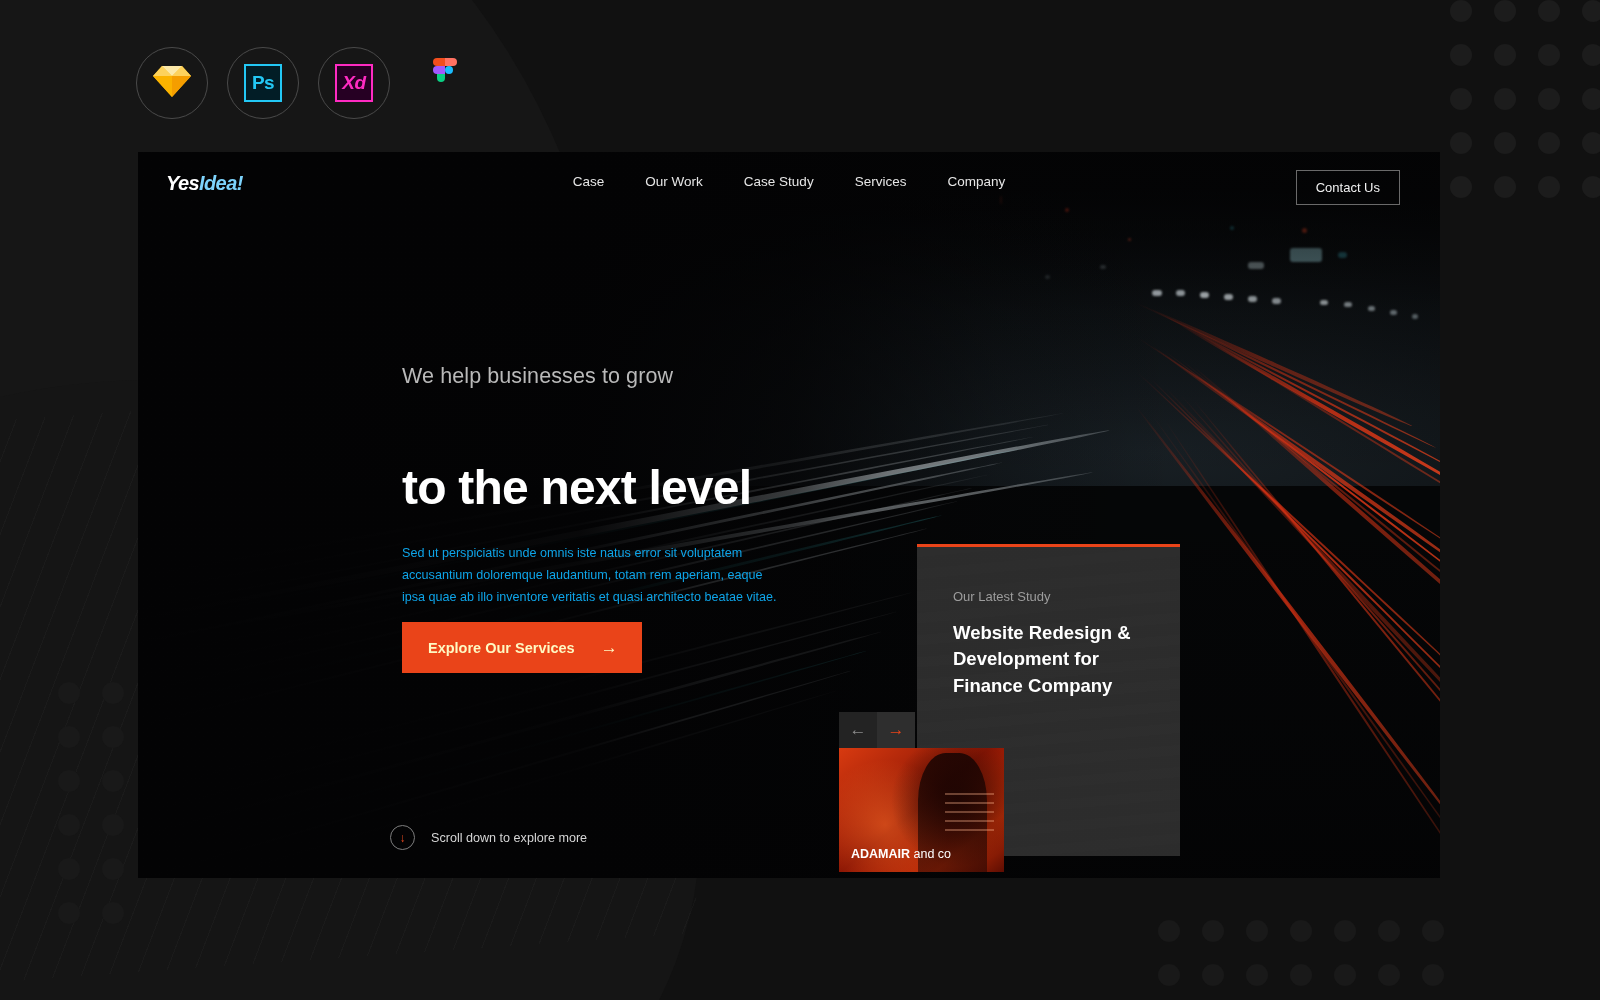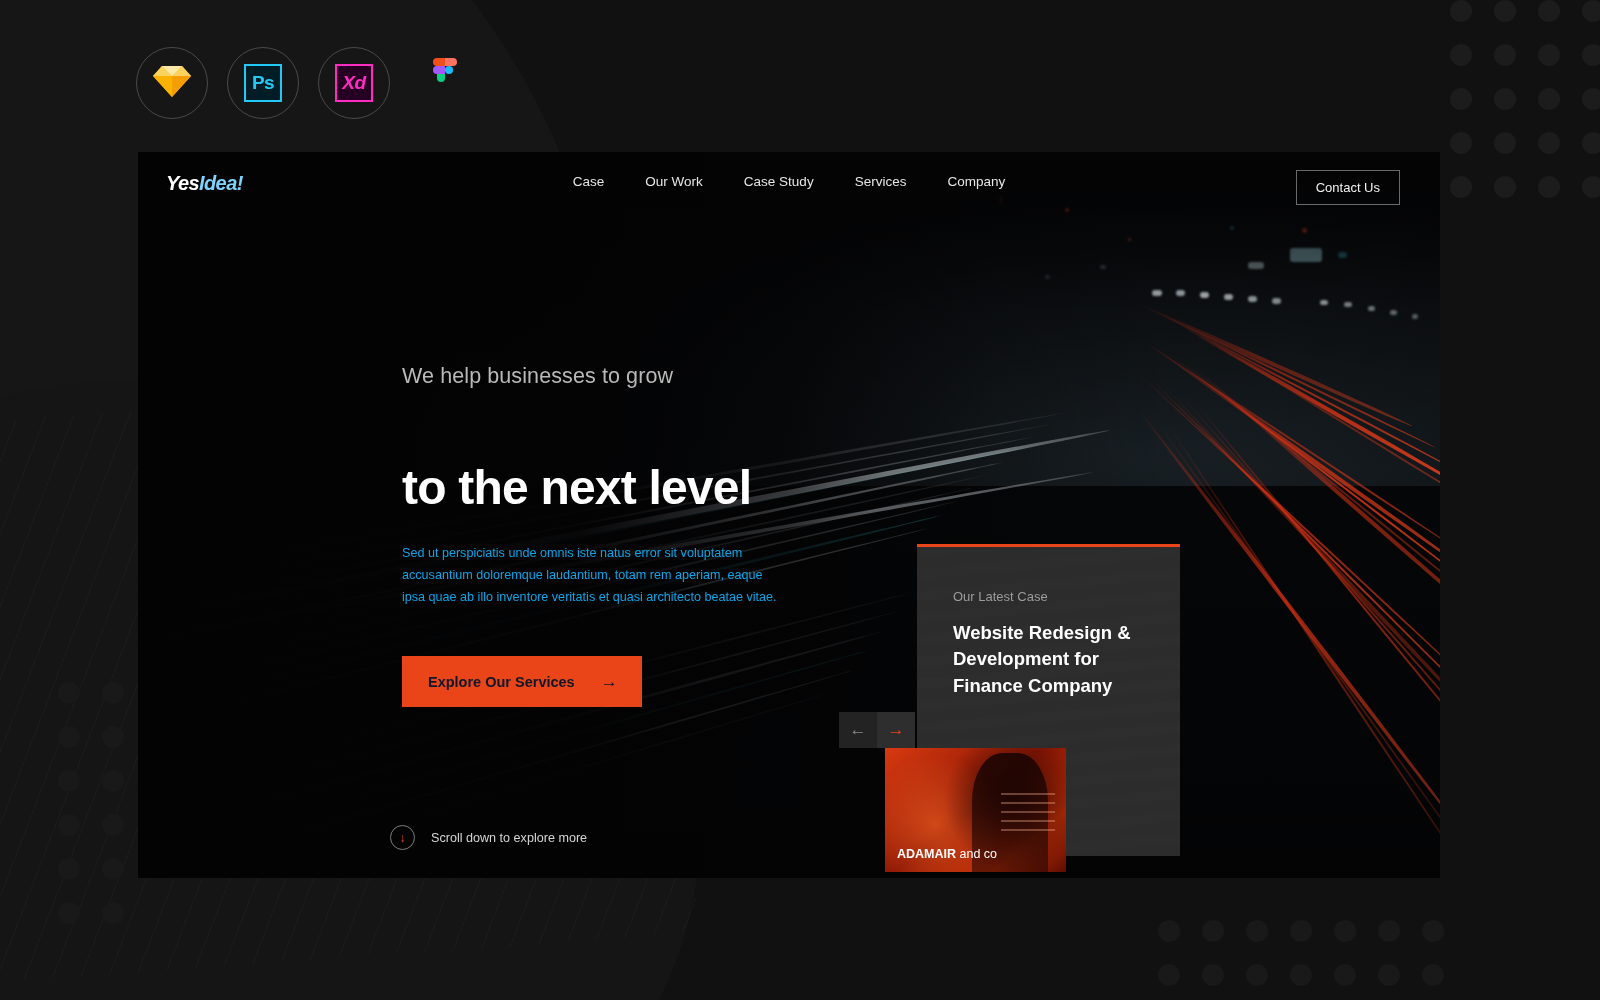--- a/index.html
+++ b/index.html
@@ -106,22 +106,22 @@
   #copy{ position:absolute; left:264px; top:212px; width:560px; z-index:10; }
   #eyebrow{ color:#b9b9b9; font-size:21.5px; font-weight:300; letter-spacing:.1px; }
   #headline{
     color:#ffffff; font-size:48px; line-height:1.2; font-weight:bold;
     letter-spacing:-.8px; margin-top:12px;
   }
   #para{
     color:#0ea5e9; font-size:12.6px; line-height:1.72; margin-top:27px; width:378px;
   }
   #cta{
-    margin-top:48px; display:inline-flex; align-items:center; gap:26px;
-    background:#ea4419; color:#0f172a; border:0; cursor:pointer;
+    margin-top:14px; display:inline-flex; align-items:center; gap:26px;
+    background:#ea4419; color:#fef9c3; border:0; cursor:pointer;
     padding:17px 24px 17px 26px; font-size:14.5px; font-weight:bold;
     font-family:"Liberation Sans", sans-serif;
   }
   #cta .arw{ font-size:17px; font-weight:normal; line-height:1; }
 
   #scroll{
     position:absolute; left:252px; top:673px; display:flex; align-items:center; gap:16px; z-index:10;
   }
   #scroll .circ{
     width:25px; height:25px; border-radius:50%; border:1px solid #7d7d7d;
@@ -150,22 +150,22 @@
   .arrBtn{
     width:38px; height:36px; display:flex; align-items:center; justify-content:center;
     font-size:17px; cursor:pointer; border:0;
     font-family:"Liberation Sans", sans-serif;
   }
   .arrPrev{ background:#232323; color:#8b8b8b; }
   .arrNext{ background:#2e2e2e; color:#ea4419; }
 
   
   #thumb{
-    position:absolute; left:701px; top:596px; width:181px; height:124px; z-index:12;
-    overflow:hidden; background:#b01f06;margin-left:46px;
+    position:absolute; left:701px; top:596px; width:165px; height:124px; z-index:12;
+    overflow:hidden; background:#b01f06;
   }
   #thumb .img{
     position:absolute; inset:0;
     background:
       radial-gradient(circle at 72% 42%, rgba(20,4,2,.75) 0%, rgba(20,4,2,0) 48%),
       radial-gradient(circle at 28% 62%, rgba(255,110,40,.55) 0%, rgba(255,110,40,0) 46%),
       linear-gradient(140deg, #d83a10 0%, #8c1604 48%, #c22f08 78%, #5d0d02 100%);
   }
   #thumb .fig{
     position:absolute; left:48%; top:4%; width:42%; height:96%;
@@ -379,21 +379,21 @@
 
   <div id="scroll">
     <span class="circ">↓</span>
     <span class="txt">Scroll down to explore more</span>
   </div>
 
   <div id="work">
     <div class="topbar"></div>
     <div class="body">
       <div class="photo"></div>
-      <div class="lbl">Our Latest Case</div>
+      <div class="lbl">Our Latest Study</div>
       <div class="ttl">Website Redesign &amp; Development for Finance Company</div>
     </div>
   </div>
 
   <div id="arrows">
     <button class="arrBtn arrPrev">←</button>
     <button class="arrBtn arrNext">→</button>
   </div>
 
   <div id="thumb">

